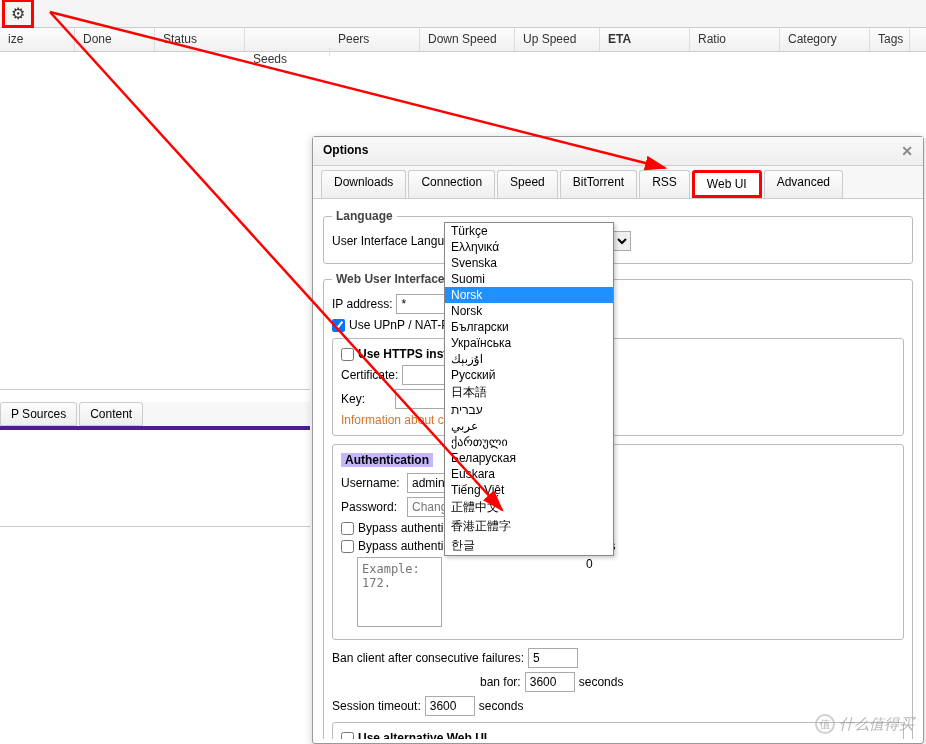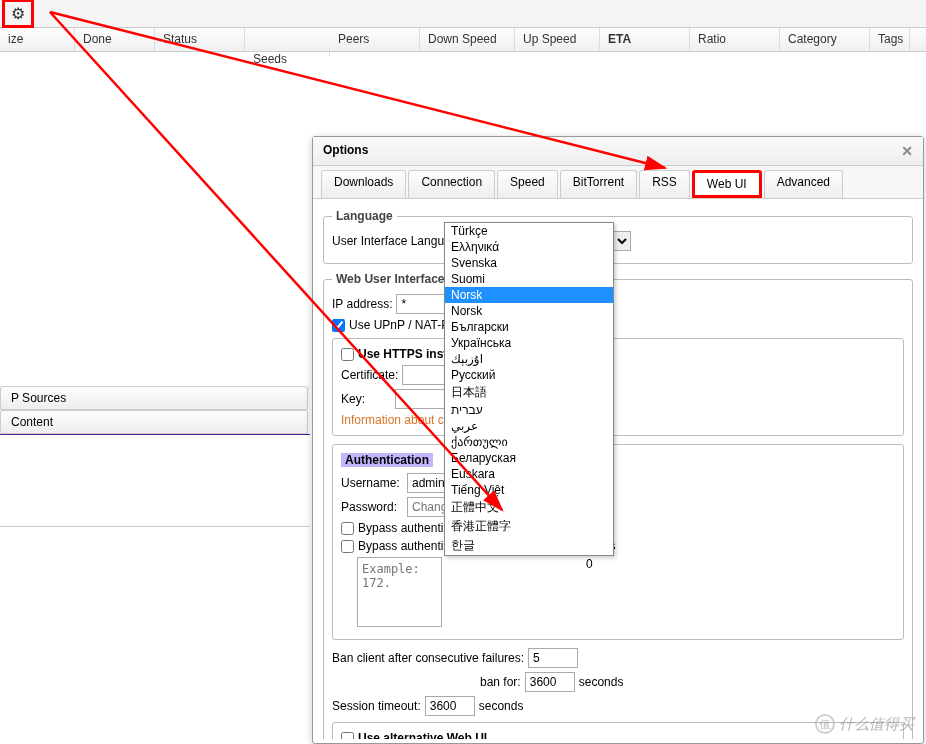--- a/index.html
+++ b/index.html
@@ -8,21 +8,21 @@
 
 .toolbar { height: 28px; background: #f5f5f5; border-bottom: 1px solid #ccc; display: flex; align-items: center; }
 .gear-box { border: 3px solid red; padding: 2px 6px; margin-left: 2px; }
 .gear-icon { font-size: 16px; color: #333; }
 
 
 .col-headers { height: 24px; background: linear-gradient(#fdfdfd, #f0f0f0); border-bottom: 1px solid #ccc; display: flex; }
 .col-headers div { padding: 4px 8px; border-right: 1px solid #ddd; color: #333; white-space: nowrap; }
 
 
-.bottom-tabs { position: absolute; top: 386px; left: 0; width: 310px; display: flex; background: #f7f7f7; border-bottom: 1px solid #4c1d95; flex-direction: column; }
+.bottom-tabs { position: absolute; top: 402px; left: 0; width: 310px; display: flex; background: #f7f7f7; border-bottom: 4px solid #4c1d95; }
 .bottom-tabs div { padding: 4px 10px; background: linear-gradient(#fdfdfd, #eee); border: 1px solid #ccc; border-radius: 3px 3px 0 0; margin-right: 2px; }
 
 
 .dialog { position: absolute; top: 136px; left: 312px; width: 612px; height: 608px; background: #fff; border: 1px solid #999; border-radius: 3px; box-shadow: 0 2px 8px rgba(0,0,0,0.2); }
 .dialog-title { padding: 6px 10px; background: linear-gradient(#fafafa, #eee); border-bottom: 1px solid #ccc; display: flex; justify-content: space-between; font-weight: bold; }
 .close-x { color: #888; cursor: pointer; font-size: 14px; }
 
 .tabs { display: flex; padding: 4px 8px 0 8px; background: #f7f7f7; border-bottom: 1px solid #ccc; }
 .tab { padding: 4px 12px; margin-right: 2px; background: linear-gradient(#fdfdfd, #eee); border: 1px solid #ccc; border-bottom: none; border-radius: 3px 3px 0 0; cursor: pointer; }
 .tab.selected { border: 3px solid red; background: #fff; }

